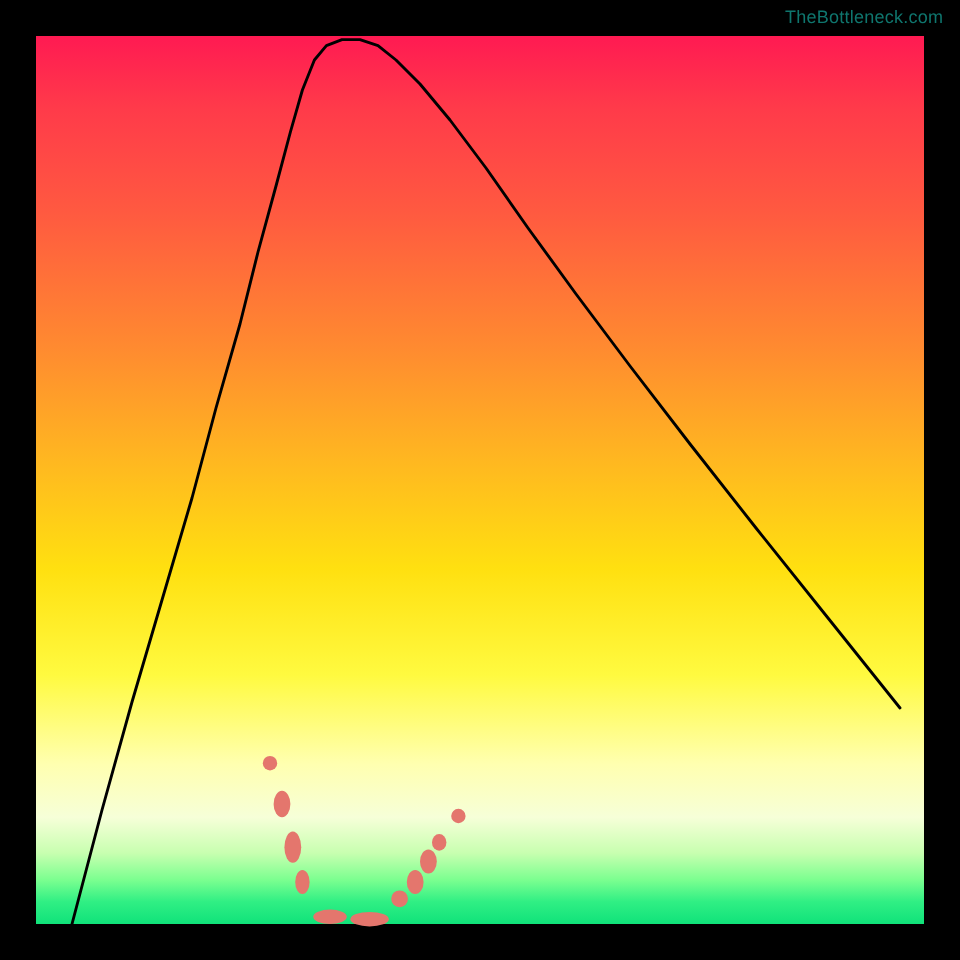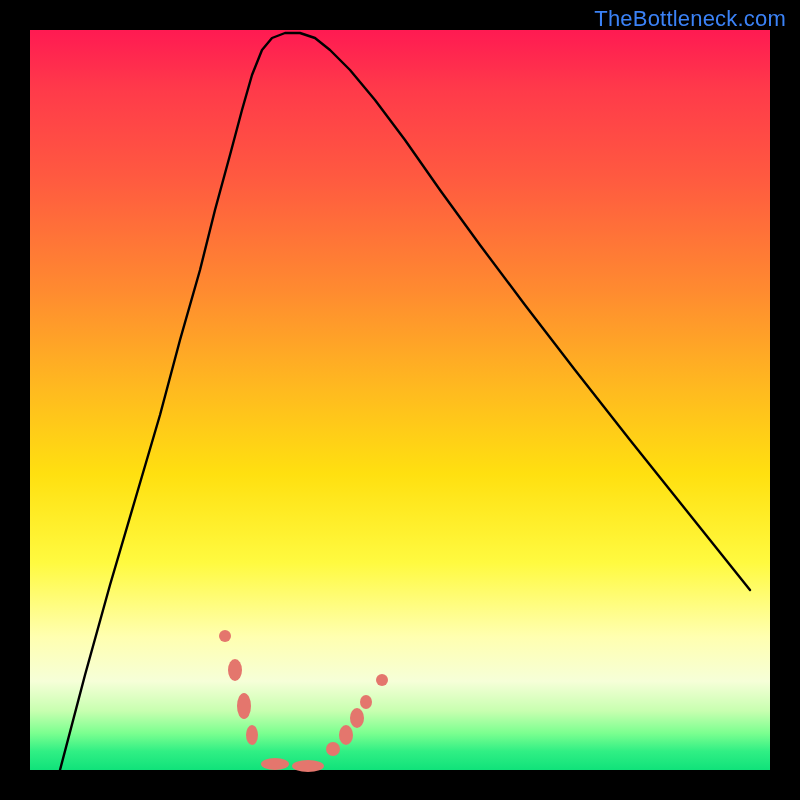--- a/index.html
+++ b/index.html
@@ -39,22 +39,22 @@
       #c8ffb0 92%,
       #7cff90 95%,
       #30ef84 97.5%,
       #10e27a 100%
     );
   }
   .watermark {
     position: absolute;
     top: 6px;
     right: 14px;
-    color: #3b82f6;
-    font-size: 22px;
+    color: #0f766e;
+    font-size: 15px;
     letter-spacing: 0.2px;
     font-weight: 400;
   }
   svg.curve {
     position: absolute;
     left: 0;
     top: 0;
     width: 740px;
     height: 740px;
     overflow: visible;

